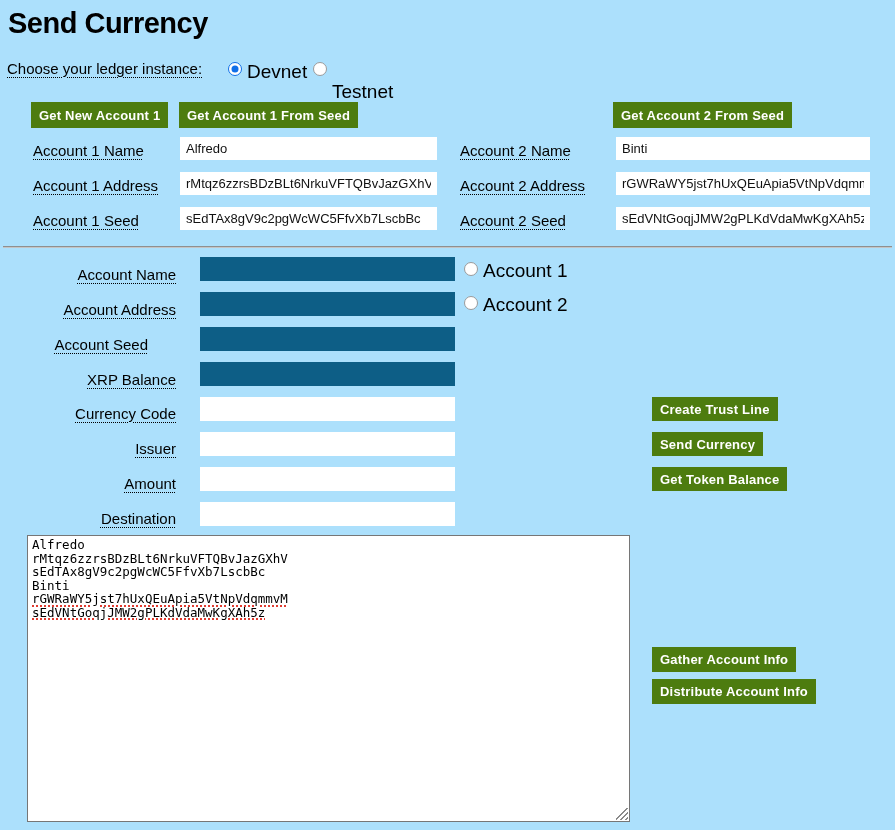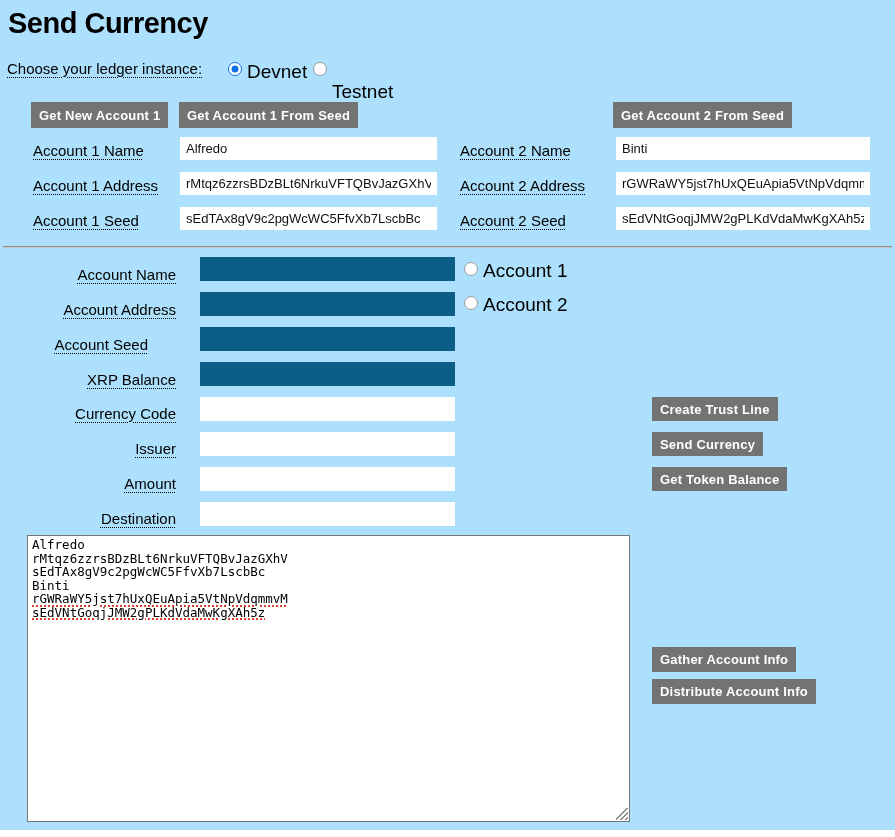--- a/index.html
+++ b/index.html
@@ -40,21 +40,21 @@
   .radio.checked::after {
     content: ""; position: absolute;
     left: 50%; top: 50%; transform: translate(-50%,-50%);
     width: 7px; height: 7px; border-radius: 50%;
     background: #1070E8;
   }
   .radio-label { font-size: 19px; position: absolute; white-space: nowrap; }
 
   .btn {
     position: absolute;
-    background: #737373; color: #fff;
+    background: #4d7c0f; color: #fff;
     border: none; border-radius: 0;
     font-family: "Liberation Sans", sans-serif;
     font-size: 13px; font-weight: 600; letter-spacing: 0.2px;
     padding: 5px 8px; height: 26px;
     white-space: nowrap; cursor: pointer;
   }
   .btn.small { height: 24px; padding: 4px 8px; }
 
   .field {
     position: absolute;

